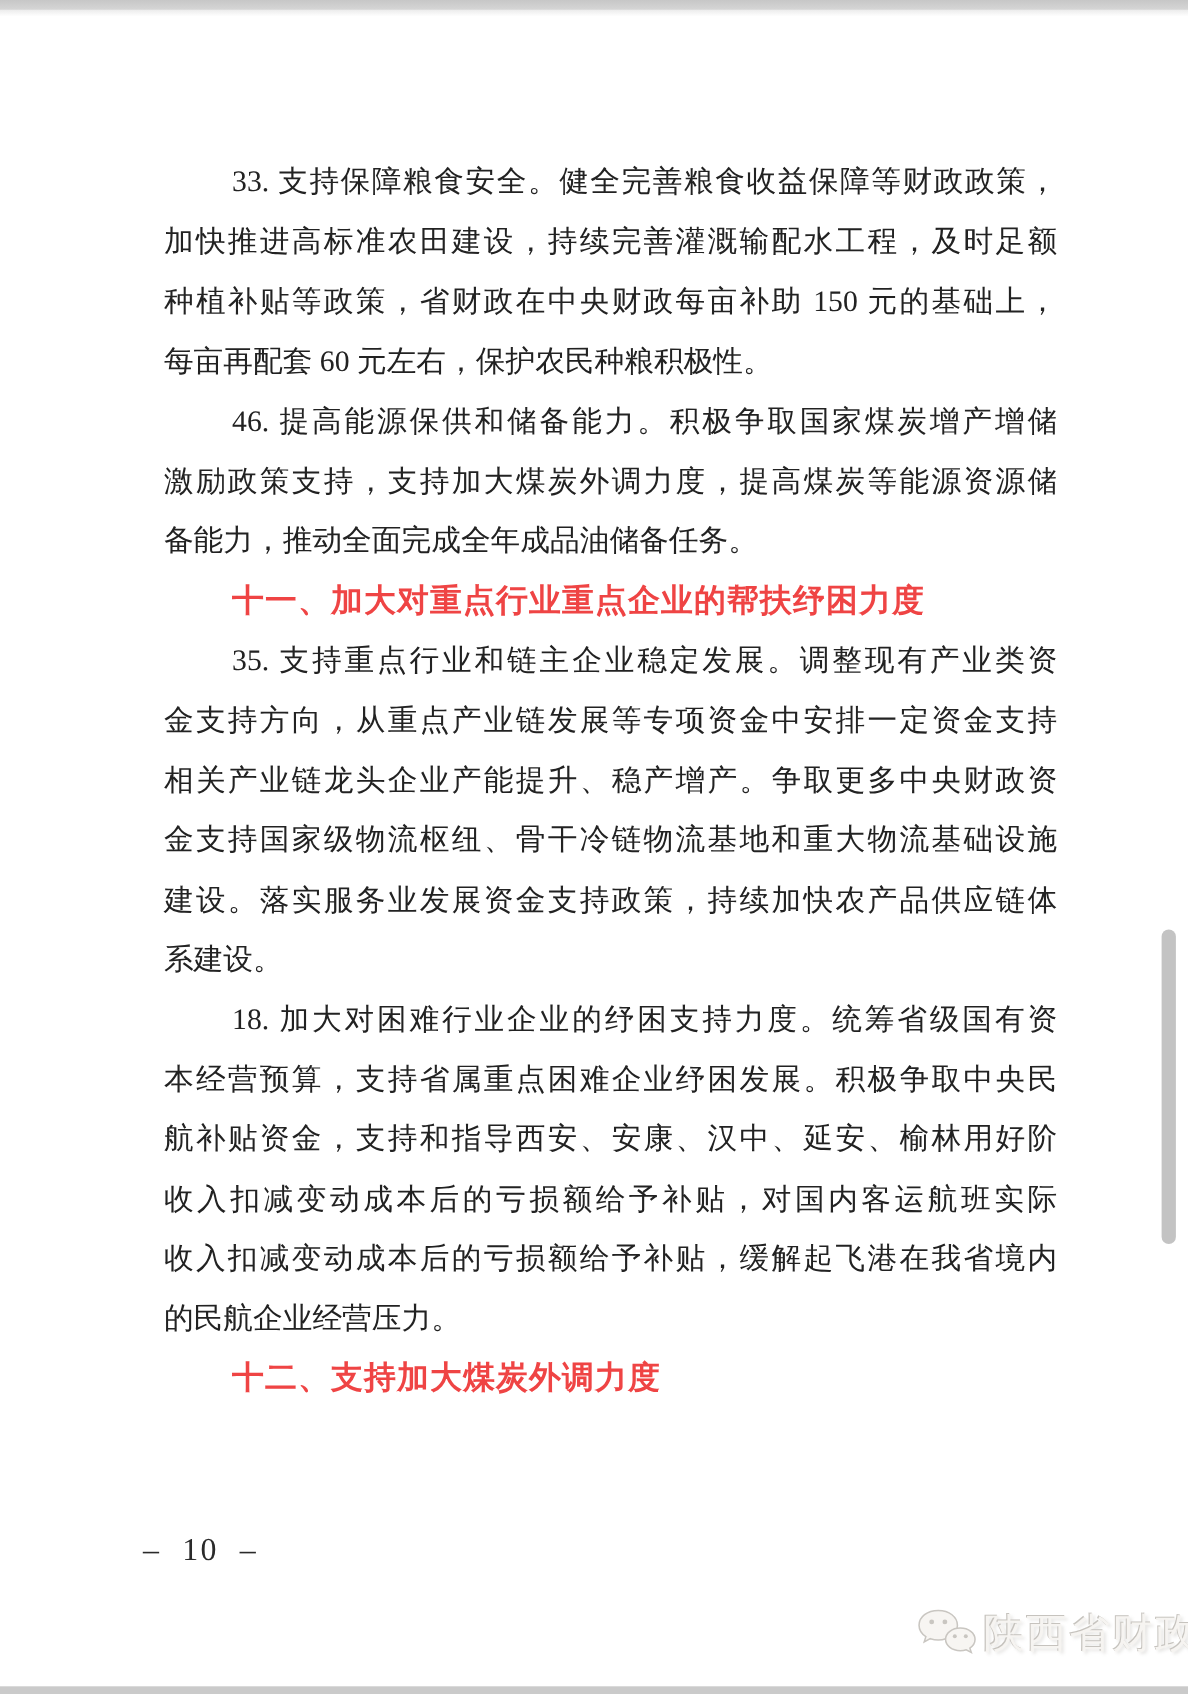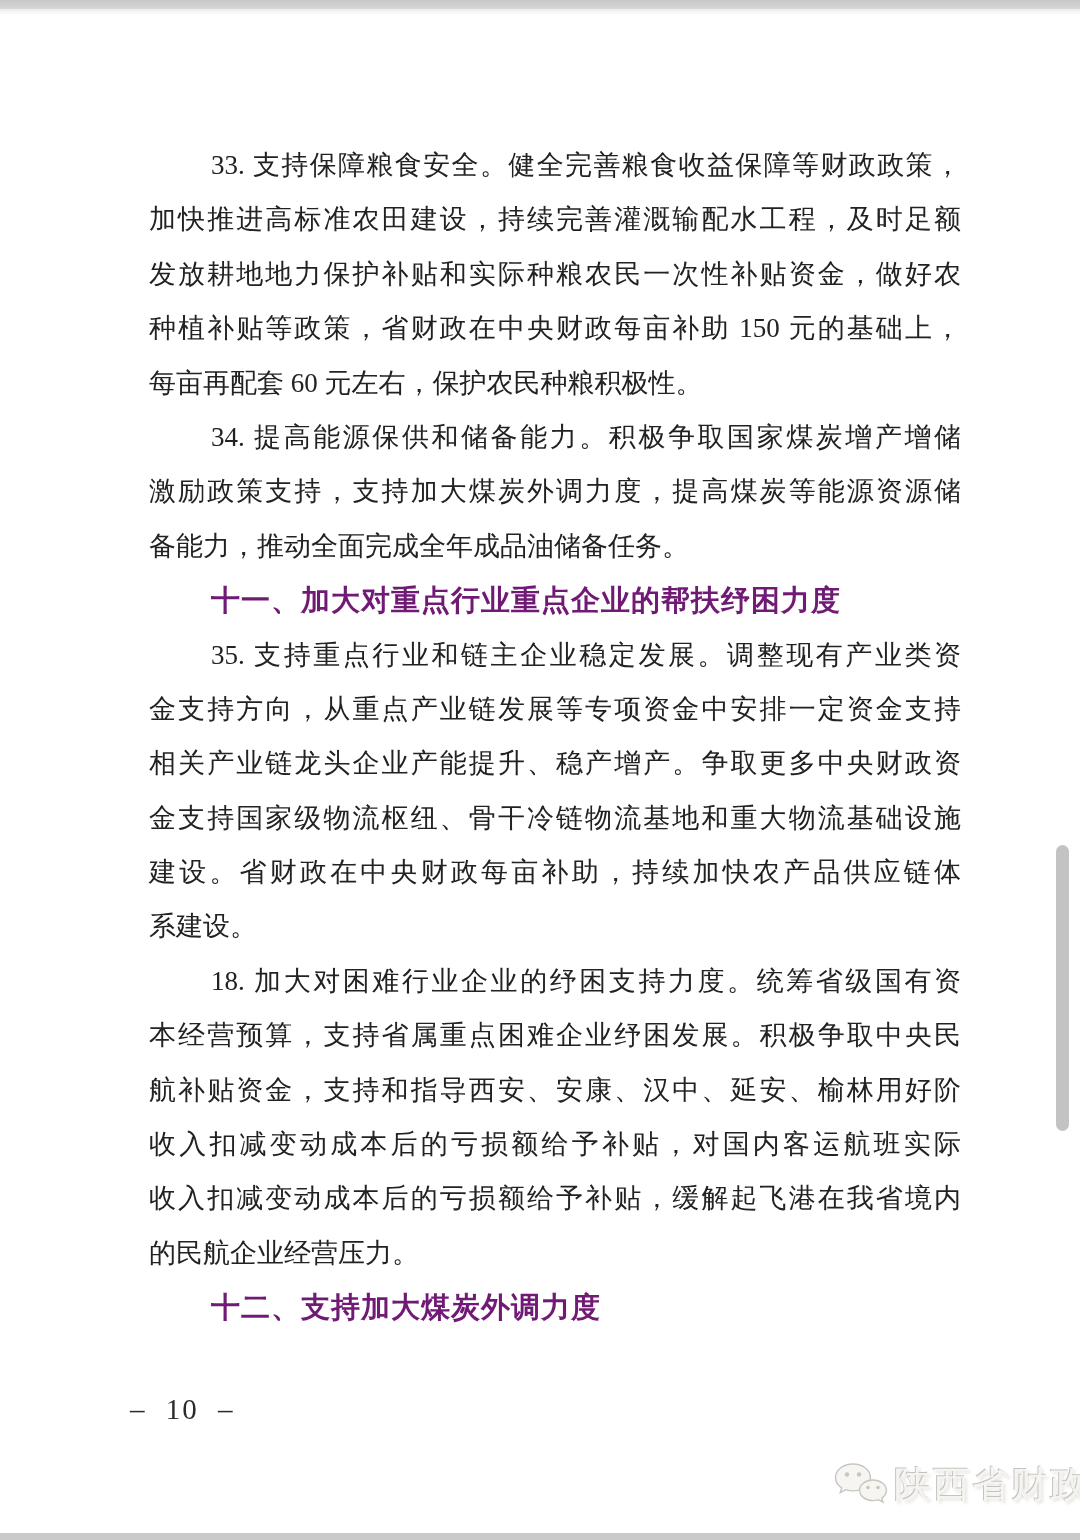--- a/index.html
+++ b/index.html
@@ -53,21 +53,21 @@
     text-justify: inter-character;
   }
   .line.first {
     text-indent: 62px;
   }
   .heading .line {
     font-family: "Liberation Sans", "DejaVu Sans", sans-serif;
     font-weight: 700;
     font-size: 29px;
     letter-spacing: 1px;
-    color: #701a75;
+    color: #ef4444;
   }
   .page-number {
     position: absolute;
     left: 130px;
     top: 1392px;
     font-size: 29px;
     line-height: 34px;
     color: #2a2a2a;
     word-spacing: 10px;
     letter-spacing: 2px;
@@ -109,38 +109,37 @@
 
 <div class="screen">
 
   <div class="top-strip"></div>
   <div class="top-strip-fade"></div>
 
   <main class="text-block" id="text-block">
       <div class="block paragraph">
         <div class="line first justify">33. 支持保障粮食安全。健全完善粮食收益保障等财政政策，</div>
         <div class="line justify">加快推进高标准农田建设，持续完善灌溉输配水工程，及时足额</div>
-        <div class="line justify">发放耕地地力保护补贴和实际种粮农民一次性补贴资金，做好农</div>
         <div class="line justify">种植补贴等政策，省财政在中央财政每亩补助 150 元的基础上，</div>
         <div class="line">每亩再配套 60 元左右，保护农民种粮积极性。</div>
       </div>
       <div class="block paragraph">
-        <div class="line first justify">34. 提高能源保供和储备能力。积极争取国家煤炭增产增储</div>
+        <div class="line first justify">46. 提高能源保供和储备能力。积极争取国家煤炭增产增储</div>
         <div class="line justify">激励政策支持，支持加大煤炭外调力度，提高煤炭等能源资源储</div>
         <div class="line">备能力，推动全面完成全年成品油储备任务。</div>
       </div>
       <div class="block heading">
         <div class="line first">十一、加大对重点行业重点企业的帮扶纾困力度</div>
       </div>
       <div class="block paragraph">
         <div class="line first justify">35. 支持重点行业和链主企业稳定发展。调整现有产业类资</div>
         <div class="line justify">金支持方向，从重点产业链发展等专项资金中安排一定资金支持</div>
         <div class="line justify">相关产业链龙头企业产能提升、稳产增产。争取更多中央财政资</div>
         <div class="line justify">金支持国家级物流枢纽、骨干冷链物流基地和重大物流基础设施</div>
-        <div class="line justify">建设。省财政在中央财政每亩补助，持续加快农产品供应链体</div>
+        <div class="line justify">建设。落实服务业发展资金支持政策，持续加快农产品供应链体</div>
         <div class="line">系建设。</div>
       </div>
       <div class="block paragraph">
         <div class="line first justify">18. 加大对困难行业企业的纾困支持力度。统筹省级国有资</div>
         <div class="line justify">本经营预算，支持省属重点困难企业纾困发展。积极争取中央民</div>
         <div class="line justify">航补贴资金，支持和指导西安、安康、汉中、延安、榆林用好阶</div>
         <div class="line justify">收入扣减变动成本后的亏损额给予补贴，对国内客运航班实际</div>
         <div class="line justify">收入扣减变动成本后的亏损额给予补贴，缓解起飞港在我省境内</div>
         <div class="line">的民航企业经营压力。</div>
       </div>

